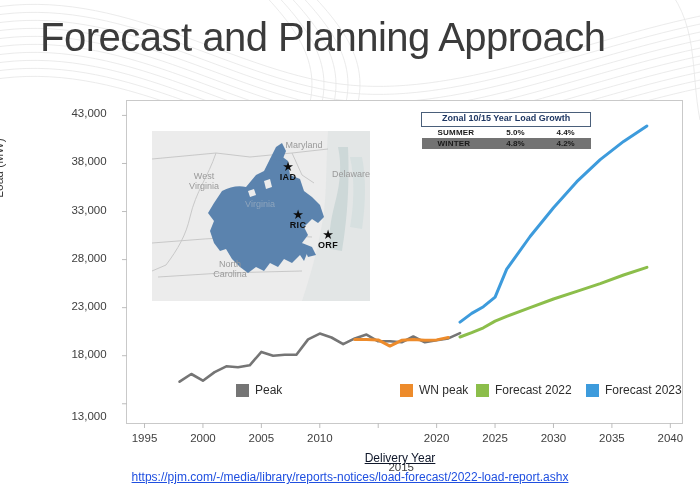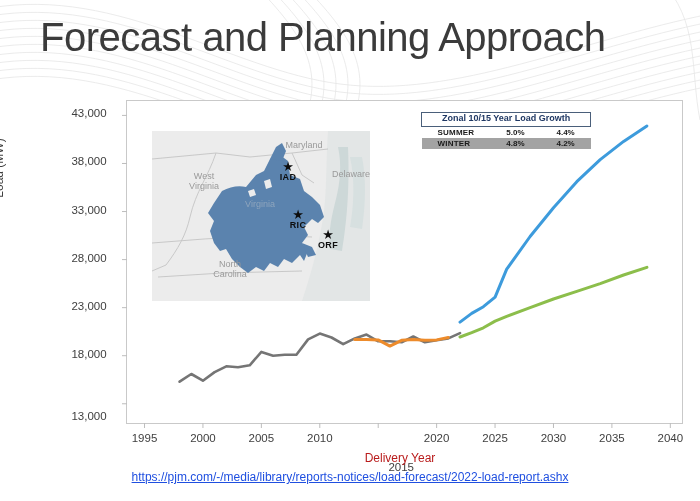--- a/index.html
+++ b/index.html
@@ -37,21 +37,21 @@
     position:absolute;font-size:11.5px;color:#404040;white-space:nowrap;
   }
   .ytick{text-align:center;}
   #ylabel{
     position:absolute;left:-8px;top:228px;width:120px;
     transform:rotate(-90deg);transform-origin:left top;
     font-size:12px;color:#3f3f3f;text-align:center;
   }
   #xlabel{
     position:absolute;left:300px;top:451px;width:200px;
-    font-size:12px;color:#b91c1c;text-align:center;
+    font-size:12px;color:#0f172a;text-align:center;text-decoration:underline;
   }
 
   
   #legend{
     position:absolute;left:236px;top:383px;width:400px;height:16px;
   }
   .lg-item{position:absolute;display:flex;align-items:center;gap:6px;}
   .lg-swatch{width:13px;height:13px;display:block;}
   .lg-text{font-size:12px;color:#2d2d2d;white-space:nowrap;}
 
@@ -60,21 +60,21 @@
     position:absolute;left:421px;top:112px;width:160px;
     border-collapse:collapse;font-size:8px;
   }
   #growth-table .thead-cell{
     border:1.3px solid #4a5f7a;
     color:#1f3864;font-size:9px;text-align:center;padding:0 0 3px;
     background:#ffffff;
   }
   #growth-table td{padding:1px 16px;color:#1a1a1a;font-weight:bold;font-size:8px;}
   #growth-table .r-odd{background:#ffffff;}
-  #growth-table .r-even{background:#a3a3a3;}
+  #growth-table .r-even{background:#737373;}
   .tcell-label{padding-left:5px;text-align:left;letter-spacing:0.2px;}
   .tcell-val{text-align:center;}
 
   
   #map-inset{
     position:absolute;left:152px;top:131px;width:218px;height:170px;
     background:#eceded;overflow:hidden;border:0;
   }
   #map-svg{position:absolute;left:0;top:0;width:218px;height:170px;}
   .map-state-label{
@@ -167,20 +167,38 @@
       <div class="tick" style="left: 294.789px; width: 50px; text-align: center; top: 432px;">2010</div>
       <div class="tick" style="left: 364px; width: 50px; text-align: right; top: 432px; margin-top: 29px;">2015</div>
       <div class="tick" style="left: 411.632px; width: 50px; text-align: center; top: 432px;">2020</div>
       <div class="tick" style="left: 470.053px; width: 50px; text-align: center; top: 432px;">2025</div>
       <div class="tick" style="left: 528.474px; width: 50px; text-align: center; top: 432px;">2030</div>
       <div class="tick" style="left: 586.895px; width: 50px; text-align: center; top: 432px;">2035</div>
       <div class="tick" style="left: 645.316px; width: 50px; text-align: center; top: 432px;">2040</div>
     </div>
   <div id="xlabel">Delivery Year</div>
 
+  <div id="legend">
+      <div class="lg-item" style="left: 0px; top: 0px;">
+        <span class="lg-swatch" style="background: rgb(117, 117, 117);"></span>
+        <span class="lg-text">Peak</span>
+      </div>
+      <div class="lg-item" style="left: 164px; top: 0px;">
+        <span class="lg-swatch" style="background: rgb(237, 139, 43);"></span>
+        <span class="lg-text">WN peak</span>
+      </div>
+      <div class="lg-item" style="left: 240px; top: 0px;">
+        <span class="lg-swatch" style="background: rgb(140, 190, 75);"></span>
+        <span class="lg-text">Forecast 2022</span>
+      </div>
+      <div class="lg-item" style="left: 350px; top: 0px;">
+        <span class="lg-swatch" style="background: rgb(61, 155, 220);"></span>
+        <span class="lg-text">Forecast 2023</span>
+      </div>
+    </div>
 
   <table id="growth-table">
     <thead>
       <tr>
         <th class="thead-cell" colspan="3">Zonal 10/15 Year Load Growth</th>
       </tr>
     </thead>
     <tbody id="growth-table-body">
         <tr class="r-odd">
           <td class="tcell-label">SUMMER</td>

